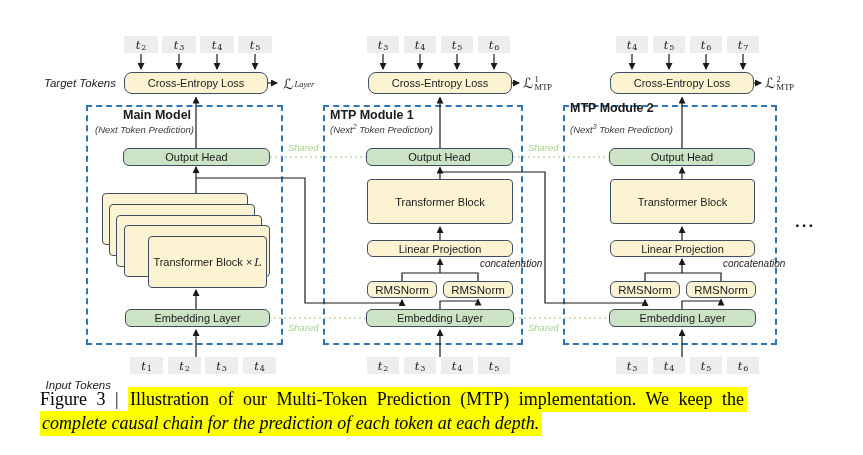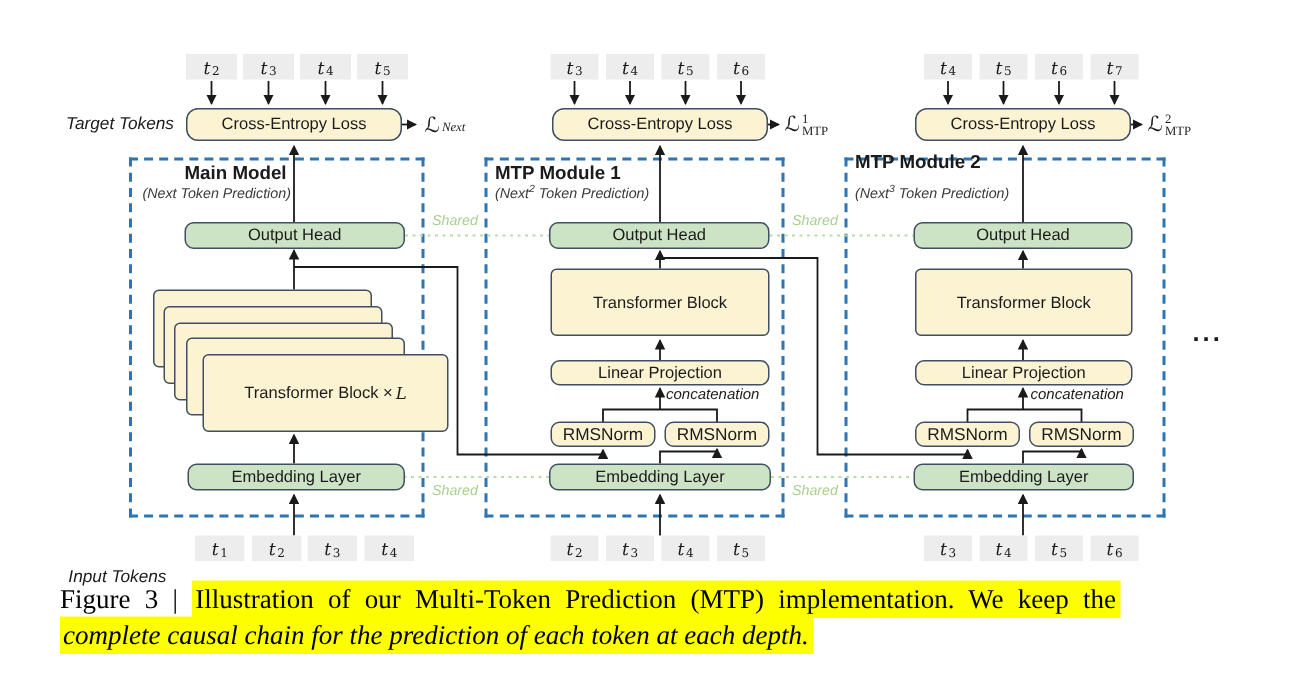--- a/index.html
+++ b/index.html
@@ -37,21 +37,21 @@
     position:absolute; z-index:3; display:flex; align-items:center; height:20px;
     font-family:"DejaVu Serif","DejaVu Sans",serif; font-style:italic; font-size:14px;
   }
   .lss {
     display:inline-flex; flex-direction:column; justify-content:center;
     font-size:8.5px; line-height:8.5px; margin-left:1.5px; font-style:normal;
     font-family:"Liberation Serif", serif;
   }
   .lss .it { font-style:italic; }
   .shared { position:absolute; z-index:3; font-style:italic; font-size:9.5px; color:#a9d18e; white-space:nowrap; }
-  .concat { position:absolute; z-index:3; font-style:italic; font-size:10px; white-space:nowrap; }
+  .concat { position:absolute; z-index:3; font-style:italic; font-size:10px; white-space:nowrap;margin-left:36px; }
   .dots { position:absolute; z-index:3; font-size:17px; font-weight:bold; letter-spacing:2px; }
   .blockvar { font-family:"DejaVu Serif", serif; font-style:italic; margin-left:2px; }
   .cap { position:absolute; z-index:3; font-family:"Liberation Serif", serif; font-size:18px; color:#000; white-space:nowrap; }
   .cap1 { word-spacing:5px; }
   .cap mark { background:#fdff00; color:#000; padding:2px 3px 3px 2px; }
 </style>
 </head>
 <body>
 
 <div class="canvas">
@@ -166,21 +166,21 @@
     </div>
 
   <div class="box ybox ce" style="left:124px; width:144px;">Cross-Entropy Loss</div>
   <div class="box ybox ce" style="left:368px; width:144px;">Cross-Entropy Loss</div>
   <div class="box ybox ce" style="left:610px; width:144px;">Cross-Entropy Loss</div>
 
   <div class="loss" style="left:283px; top:74px;">
     <span>ℒ</span>
     <span class="lss">
         <span></span>
-        <span class="it">Next</span>
+        <span class="it">Layer</span>
       </span>
   </div>
   <div class="loss" style="left:523px; top:73px;">
     <span>ℒ</span>
     <span class="lss">
         <span>1</span>
         <span>MTP</span>
       </span>
   </div>
   <div class="loss" style="left:765px; top:73px;">
@@ -203,21 +203,21 @@
   <div class="msub" style="left:570px; top:123px;"><span>(Next</span><sup>3</sup><span> Token Prediction)</span></div>
 
   <div class="box gbox" style="left:123px; top:148px; width:147px; height:18px;">Output Head</div>
   <div class="box gbox" style="left:366px; top:148px; width:147px; height:18px;">Output Head</div>
   <div class="box gbox" style="left:609px; top:148px; width:146px; height:18px;">Output Head</div>
 
   <div class="box ybox bigy" style="left:102px; top:193px; width:146px; height:52px;"></div>
   <div class="box ybox bigy" style="left:109px; top:204px; width:146px; height:52px;"></div>
   <div class="box ybox bigy" style="left:116px; top:215px; width:146px; height:52px;"></div>
   <div class="box ybox bigy" style="left:124px; top:225px; width:146px; height:52px;"></div>
-  <div class="box ybox bigy" style="left:135px; top:236px; width:164px; height:52px;">
+  <div class="box ybox bigy" style="left:148px; top:236px; width:119px; height:52px;">
       <span>Transformer Block ×</span>
       <span class="blockvar">L</span>
     </div>
 
   <div class="box ybox bigy" style="left:367px; top:179px; width:146px; height:45px;">Transformer Block</div>
   <div class="box ybox" style="left:367px; top:240px; width:146px; height:17px;">Linear Projection</div>
   <div class="concat" style="left:444px; top:258px;">concatenation</div>
   <div class="box ybox" style="left:367px; top:281px; width:70px; height:17px; font-size:11.5px;">RMSNorm</div>
   <div class="box ybox" style="left:443px; top:281px; width:70px; height:17px; font-size:11.5px;">RMSNorm</div>
 

